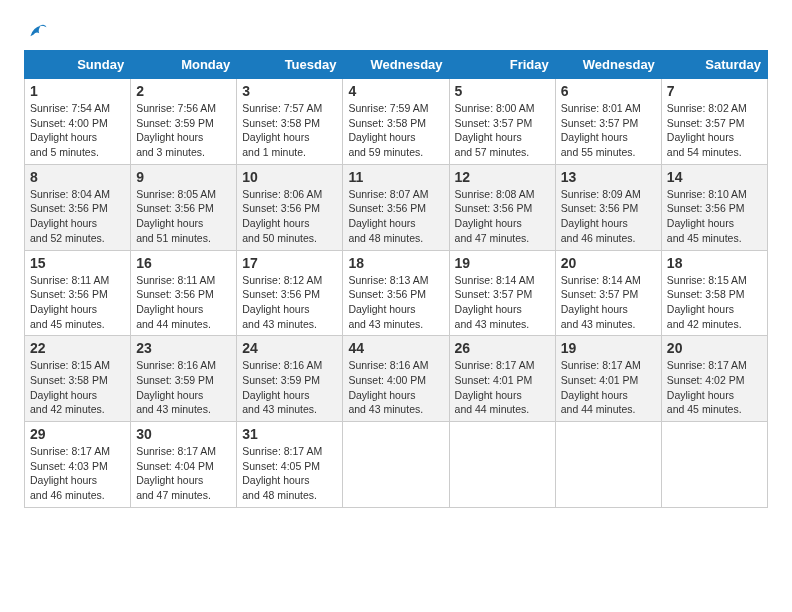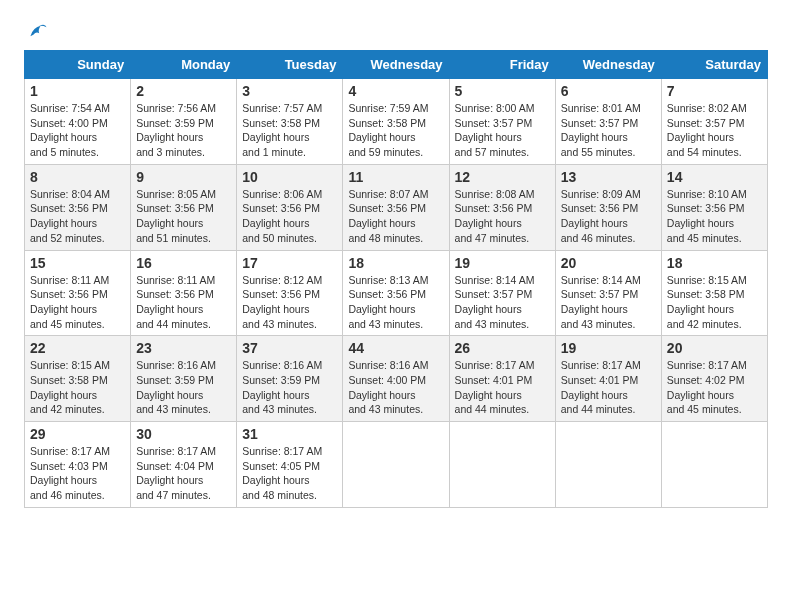--- a/index.html
+++ b/index.html
@@ -163,21 +163,21 @@
         <td><span class="day-number">16</span><span class="day-info">Sunrise: 8:11 AM<br>Sunset: 3:56 PM<br>Daylight hours<br>and 44 minutes.</span></td>
         <td><span class="day-number">17</span><span class="day-info">Sunrise: 8:12 AM<br>Sunset: 3:56 PM<br>Daylight hours<br>and 43 minutes.</span></td>
         <td><span class="day-number">18</span><span class="day-info">Sunrise: 8:13 AM<br>Sunset: 3:56 PM<br>Daylight hours<br>and 43 minutes.</span></td>
         <td><span class="day-number">19</span><span class="day-info">Sunrise: 8:14 AM<br>Sunset: 3:57 PM<br>Daylight hours<br>and 43 minutes.</span></td>
         <td><span class="day-number">20</span><span class="day-info">Sunrise: 8:14 AM<br>Sunset: 3:57 PM<br>Daylight hours<br>and 43 minutes.</span></td>
         <td><span class="day-number">18</span><span class="day-info">Sunrise: 8:15 AM<br>Sunset: 3:58 PM<br>Daylight hours<br>and 42 minutes.</span></td>
       </tr>
       <tr>
         <td><span class="day-number">22</span><span class="day-info">Sunrise: 8:15 AM<br>Sunset: 3:58 PM<br>Daylight hours<br>and 42 minutes.</span></td>
         <td><span class="day-number">23</span><span class="day-info">Sunrise: 8:16 AM<br>Sunset: 3:59 PM<br>Daylight hours<br>and 43 minutes.</span></td>
-        <td><span class="day-number">37</span><span class="day-info">Sunrise: 8:16 AM<br>Sunset: 3:59 PM<br>Daylight hours<br>and 43 minutes.</span></td>
+        <td><span class="day-number">24</span><span class="day-info">Sunrise: 8:16 AM<br>Sunset: 3:59 PM<br>Daylight hours<br>and 43 minutes.</span></td>
         <td><span class="day-number">44</span><span class="day-info">Sunrise: 8:16 AM<br>Sunset: 4:00 PM<br>Daylight hours<br>and 43 minutes.</span></td>
         <td><span class="day-number">26</span><span class="day-info">Sunrise: 8:17 AM<br>Sunset: 4:01 PM<br>Daylight hours<br>and 44 minutes.</span></td>
         <td><span class="day-number">19</span><span class="day-info">Sunrise: 8:17 AM<br>Sunset: 4:01 PM<br>Daylight hours<br>and 44 minutes.</span></td>
         <td><span class="day-number">20</span><span class="day-info">Sunrise: 8:17 AM<br>Sunset: 4:02 PM<br>Daylight hours<br>and 45 minutes.</span></td>
       </tr>
       <tr>
         <td><span class="day-number">29</span><span class="day-info">Sunrise: 8:17 AM<br>Sunset: 4:03 PM<br>Daylight hours<br>and 46 minutes.</span></td>
         <td><span class="day-number">30</span><span class="day-info">Sunrise: 8:17 AM<br>Sunset: 4:04 PM<br>Daylight hours<br>and 47 minutes.</span></td>
         <td><span class="day-number">31</span><span class="day-info">Sunrise: 8:17 AM<br>Sunset: 4:05 PM<br>Daylight hours<br>and 48 minutes.</span></td>
         <td class="empty-cell"></td>

